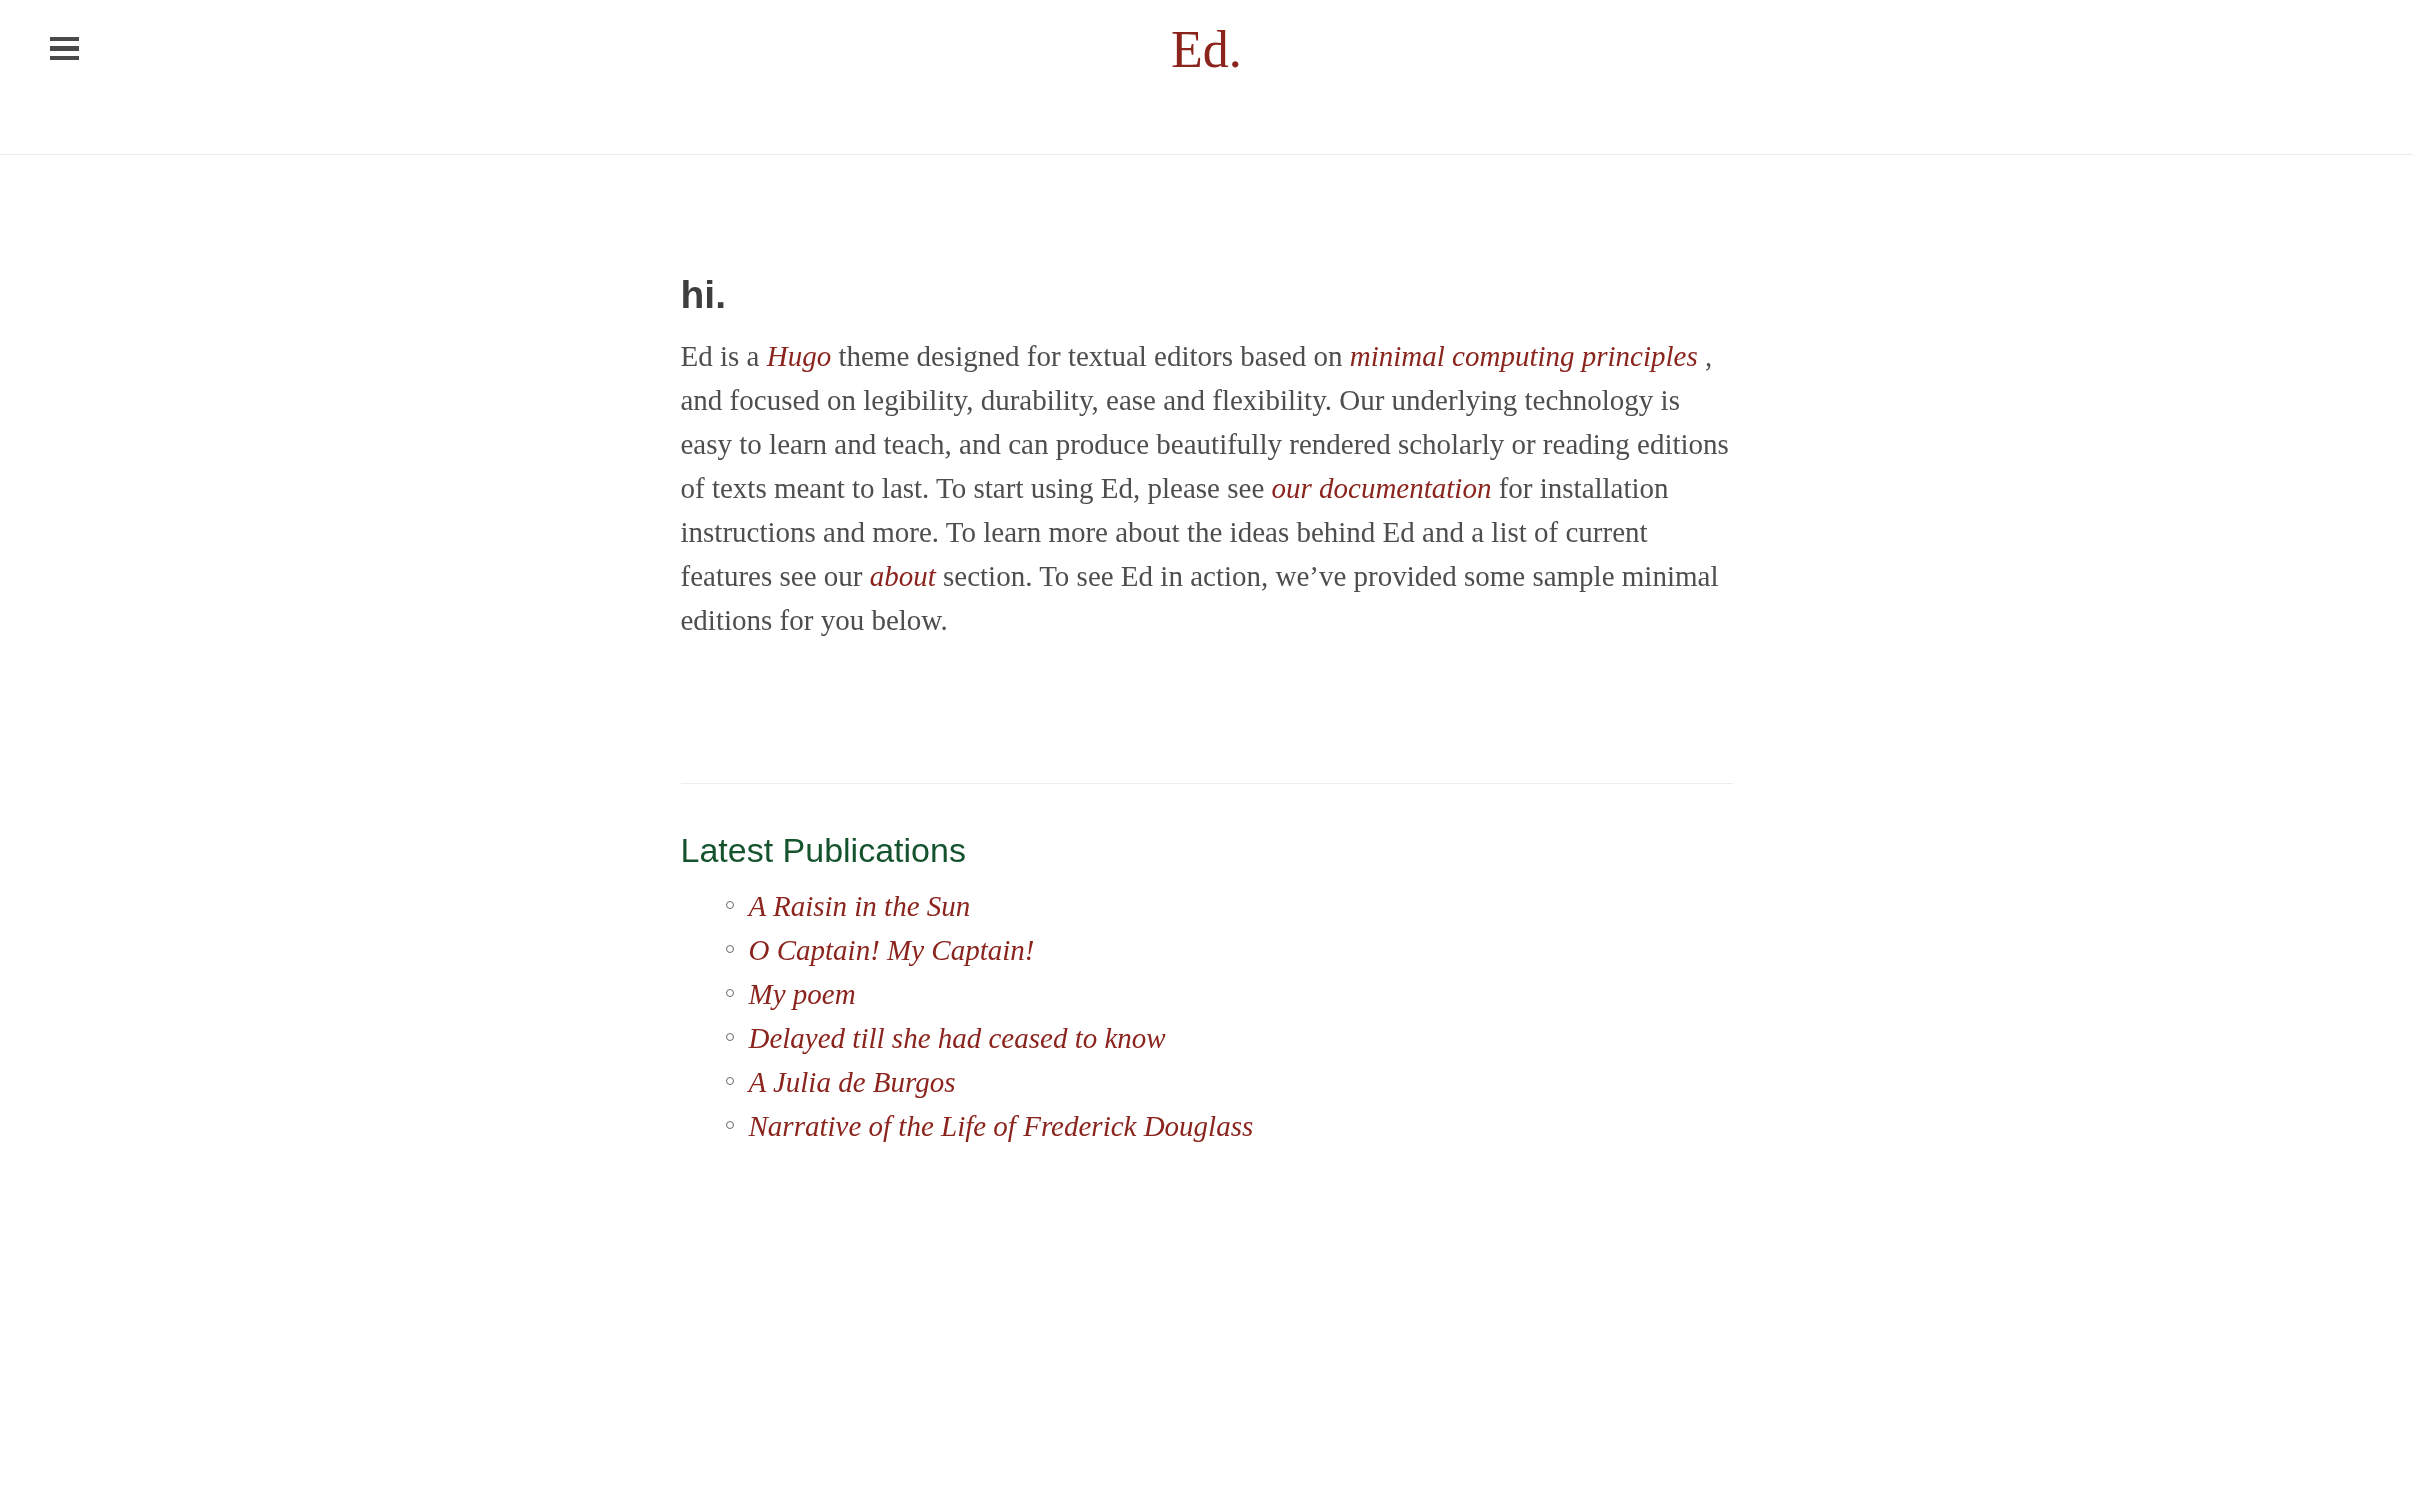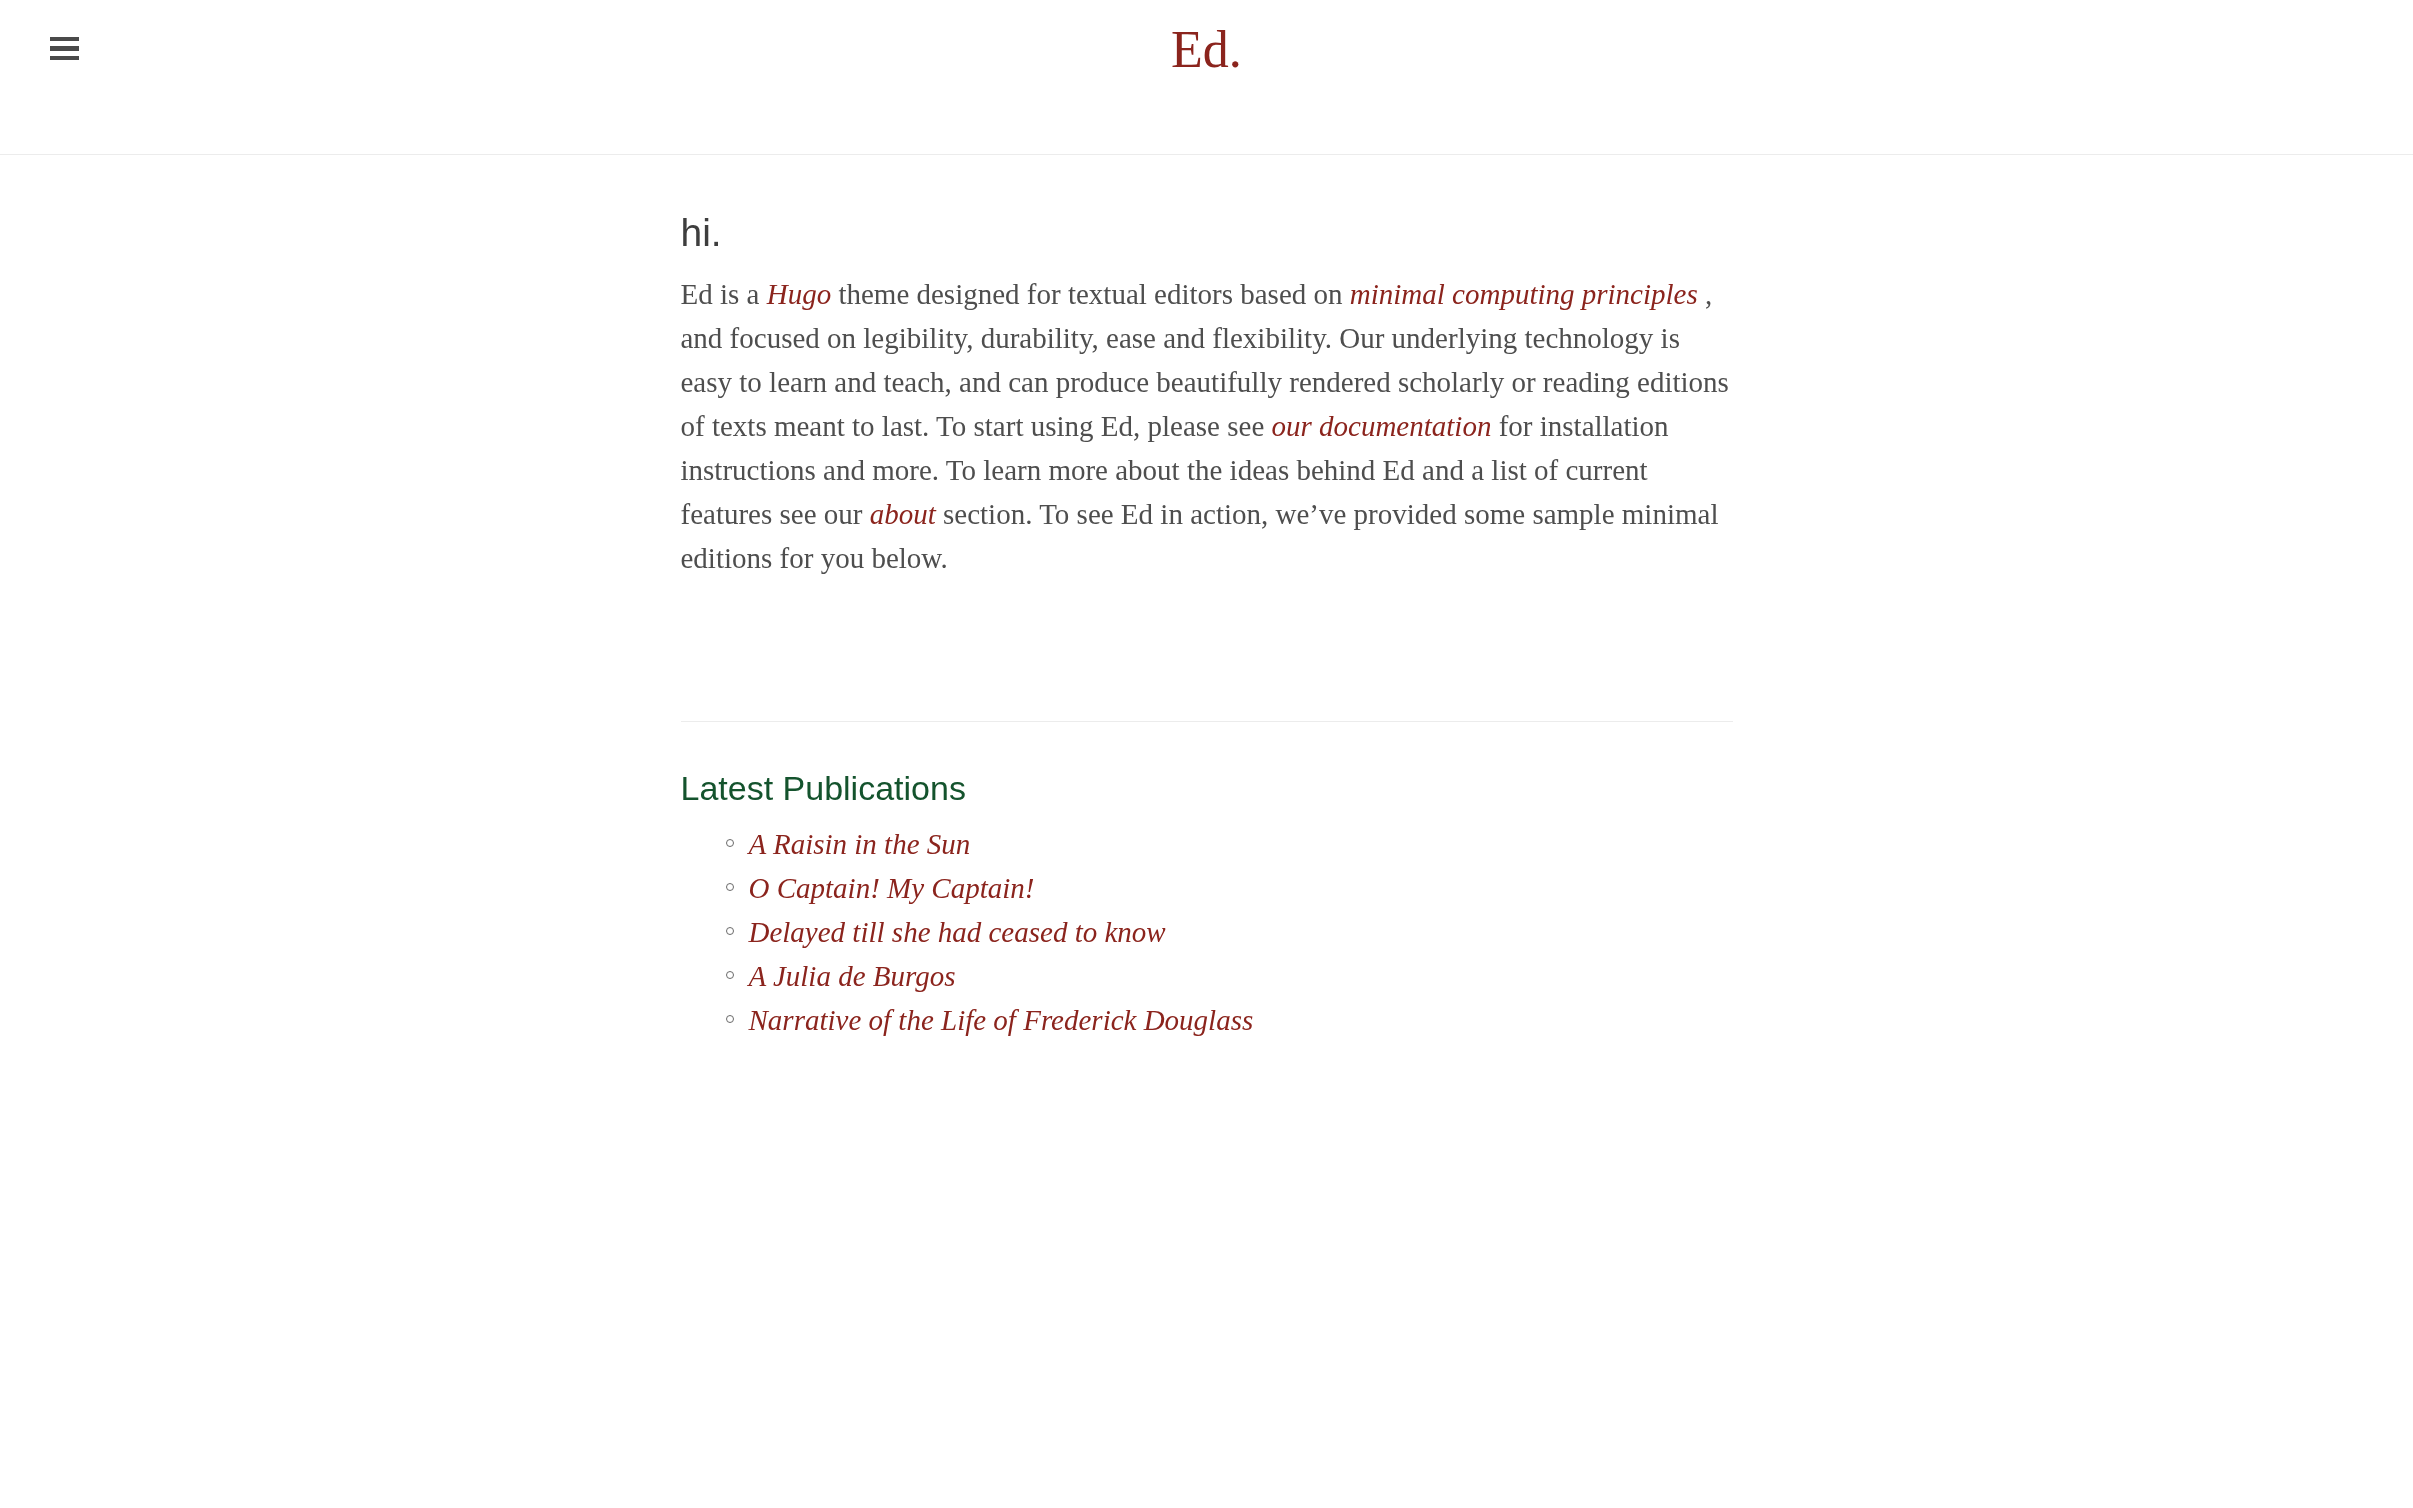--- a/index.html
+++ b/index.html
@@ -57,23 +57,23 @@
     letter-spacing: 0.7px;
     color: #5e5e5e;
   }
 
   
   .content {
     width: 1052px;
     margin: 0 auto;
   }
   .page-heading {
-    margin-top: 56px;
+    margin-top: 118px;
     font-size: 39px;
-    font-weight: 400;
+    font-weight: 700;
     color: #3e3e3e;
     line-height: 1.15;
   }
   .intro {
     margin-top: 16px;
     font-family: "Liberation Serif", "DejaVu Serif", serif;
     font-size: 29px;
     line-height: 44px;
     color: #4e4e4e;
   }
@@ -134,18 +134,19 @@
 
   <p class="intro" id="intro-paragraph">Ed is a <a class="text-link">Hugo</a> theme designed for textual editors based on <a class="text-link">minimal computing principles</a> , and focused on legibility, durability, ease and flexibility. Our underlying technology is easy to learn and teach, and can produce beautifully rendered scholarly or reading editions of texts meant to last. To start using Ed, please see <a class="text-link">our documentation</a> for installation instructions and more. To learn more about the ideas behind Ed and a list of current features see our <a class="text-link">about</a> section. To see Ed in action, we’ve provided some sample minimal editions for you below.</p>
 
   <hr class="section-divider">
 
   <h2 class="pub-heading">Latest Publications</h2>
 
   <ul class="pub-list" id="pub-list">
       <li><span class="bullet"></span><a class="text-link">A Raisin in the Sun</a></li>
       <li><span class="bullet"></span><a class="text-link">O Captain! My Captain!</a></li>
+      <li><span class="bullet"></span><a class="text-link">My poem</a></li>
       <li><span class="bullet"></span><a class="text-link">Delayed till she had ceased to know</a></li>
       <li><span class="bullet"></span><a class="text-link">A Julia de Burgos</a></li>
       <li><span class="bullet"></span><a class="text-link">Narrative of the Life of Frederick Douglass</a></li>
     </ul>
 </main>
 
 
 </body></html>

